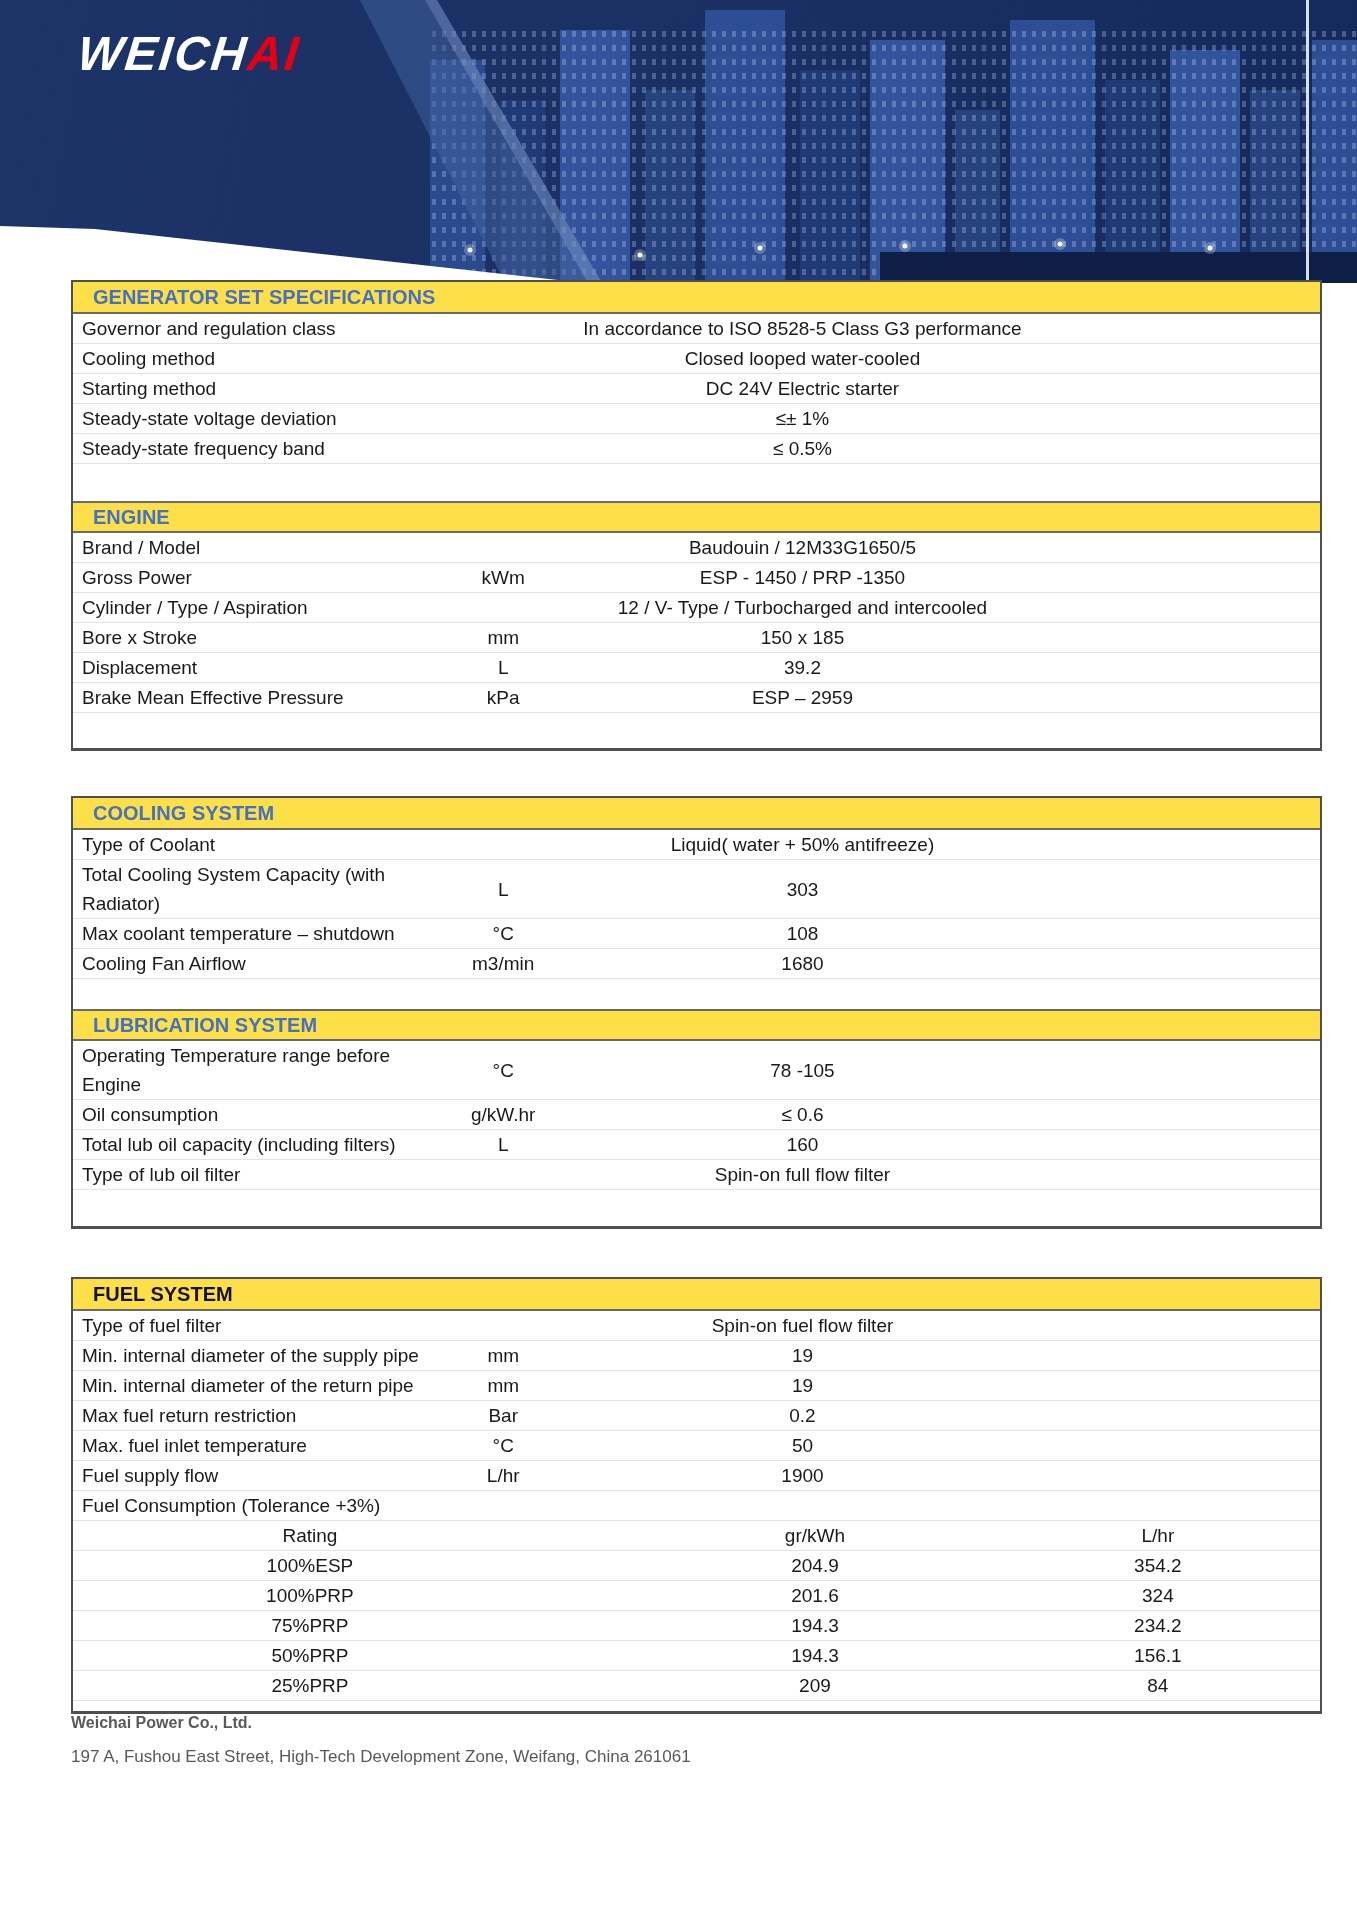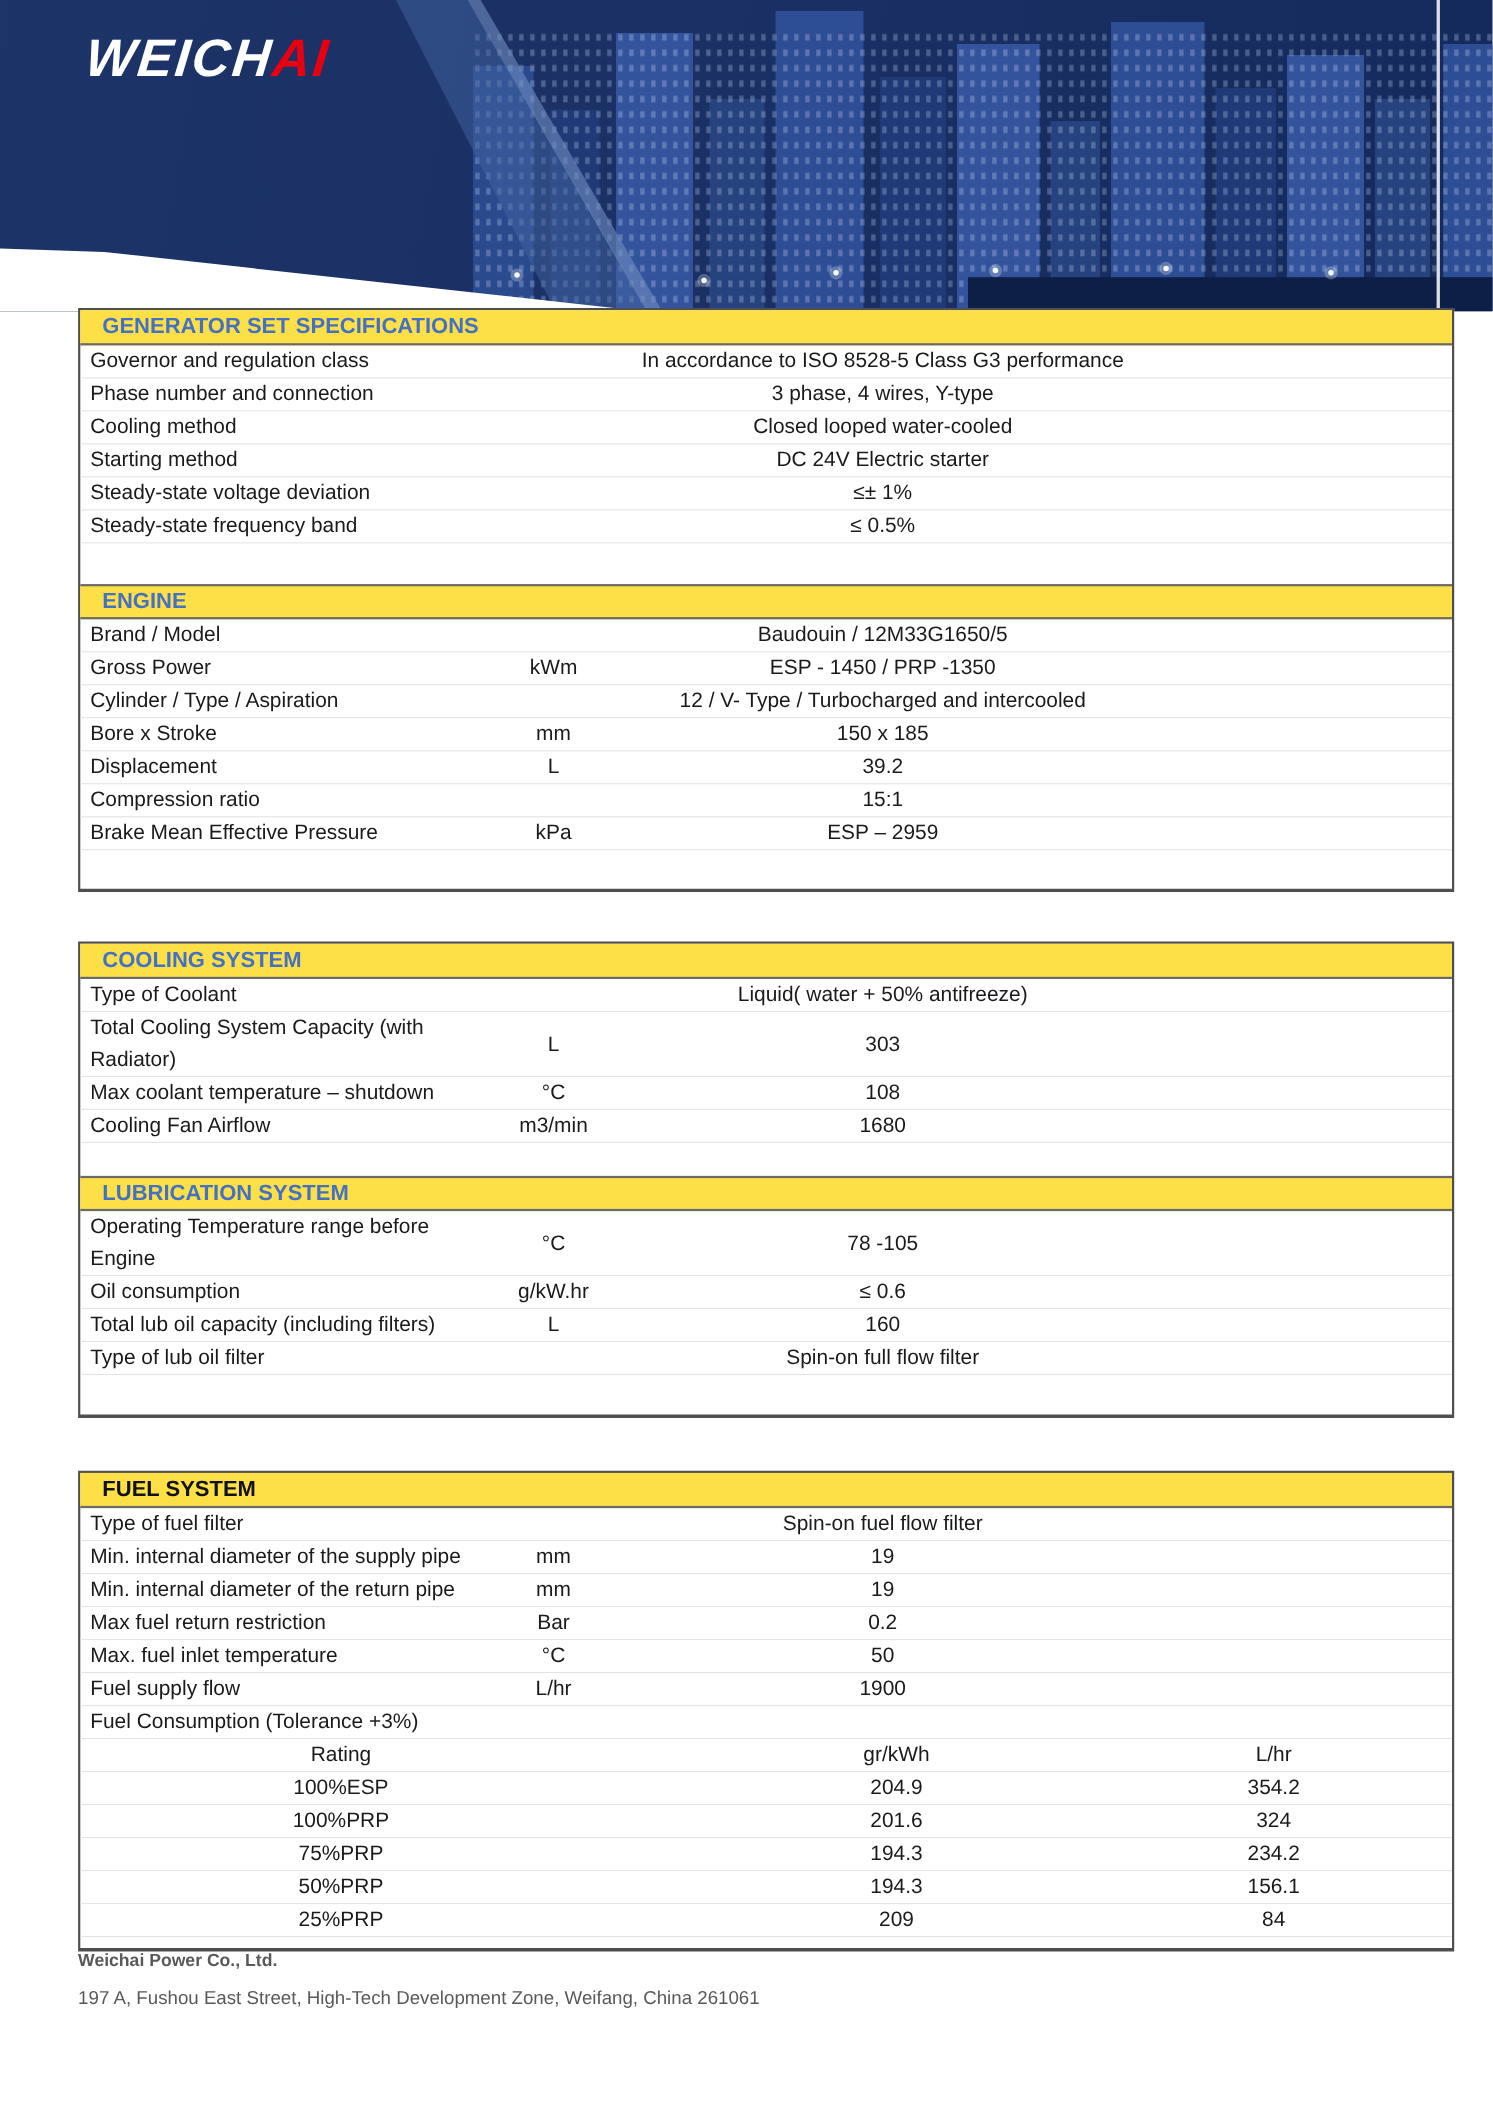--- a/index.html
+++ b/index.html
@@ -98,26 +98,20 @@
 <div class="content">
   <div class="box" id="box-0">
       <div class="band">GENERATOR SET SPECIFICATIONS</div>
       <div class="row">
         <div class="lbl">Governor and regulation class</div>
         <div class="unit"></div>
         <div class="val">In accordance to ISO 8528-5 Class G3 performance</div>
         <div class="sp"></div>
       </div>
       <div class="row">
-        <div class="lbl">Phase number and connection</div>
-        <div class="unit"></div>
-        <div class="val">3 phase, 4 wires, Y-type</div>
-        <div class="sp"></div>
-      </div>
-      <div class="row">
         <div class="lbl">Cooling method</div>
         <div class="unit"></div>
         <div class="val">Closed looped water-cooled</div>
         <div class="sp"></div>
       </div>
       <div class="row">
         <div class="lbl">Starting method</div>
         <div class="unit"></div>
         <div class="val">DC 24V Electric starter</div>
         <div class="sp"></div>
@@ -157,26 +151,20 @@
       <div class="row">
         <div class="lbl">Bore x Stroke</div>
         <div class="unit">mm</div>
         <div class="val">150 x 185</div>
         <div class="sp"></div>
       </div>
       <div class="row">
         <div class="lbl">Displacement</div>
         <div class="unit">L</div>
         <div class="val">39.2</div>
-        <div class="sp"></div>
-      </div>
-      <div class="row">
-        <div class="lbl">Compression ratio</div>
-        <div class="unit"></div>
-        <div class="val">15:1</div>
         <div class="sp"></div>
       </div>
       <div class="row">
         <div class="lbl">Brake Mean Effective Pressure</div>
         <div class="unit">kPa</div>
         <div class="val">ESP – 2959</div>
         <div class="sp"></div>
       </div>
       <div class="tail" style="height: 35px;"></div>
     </div>

